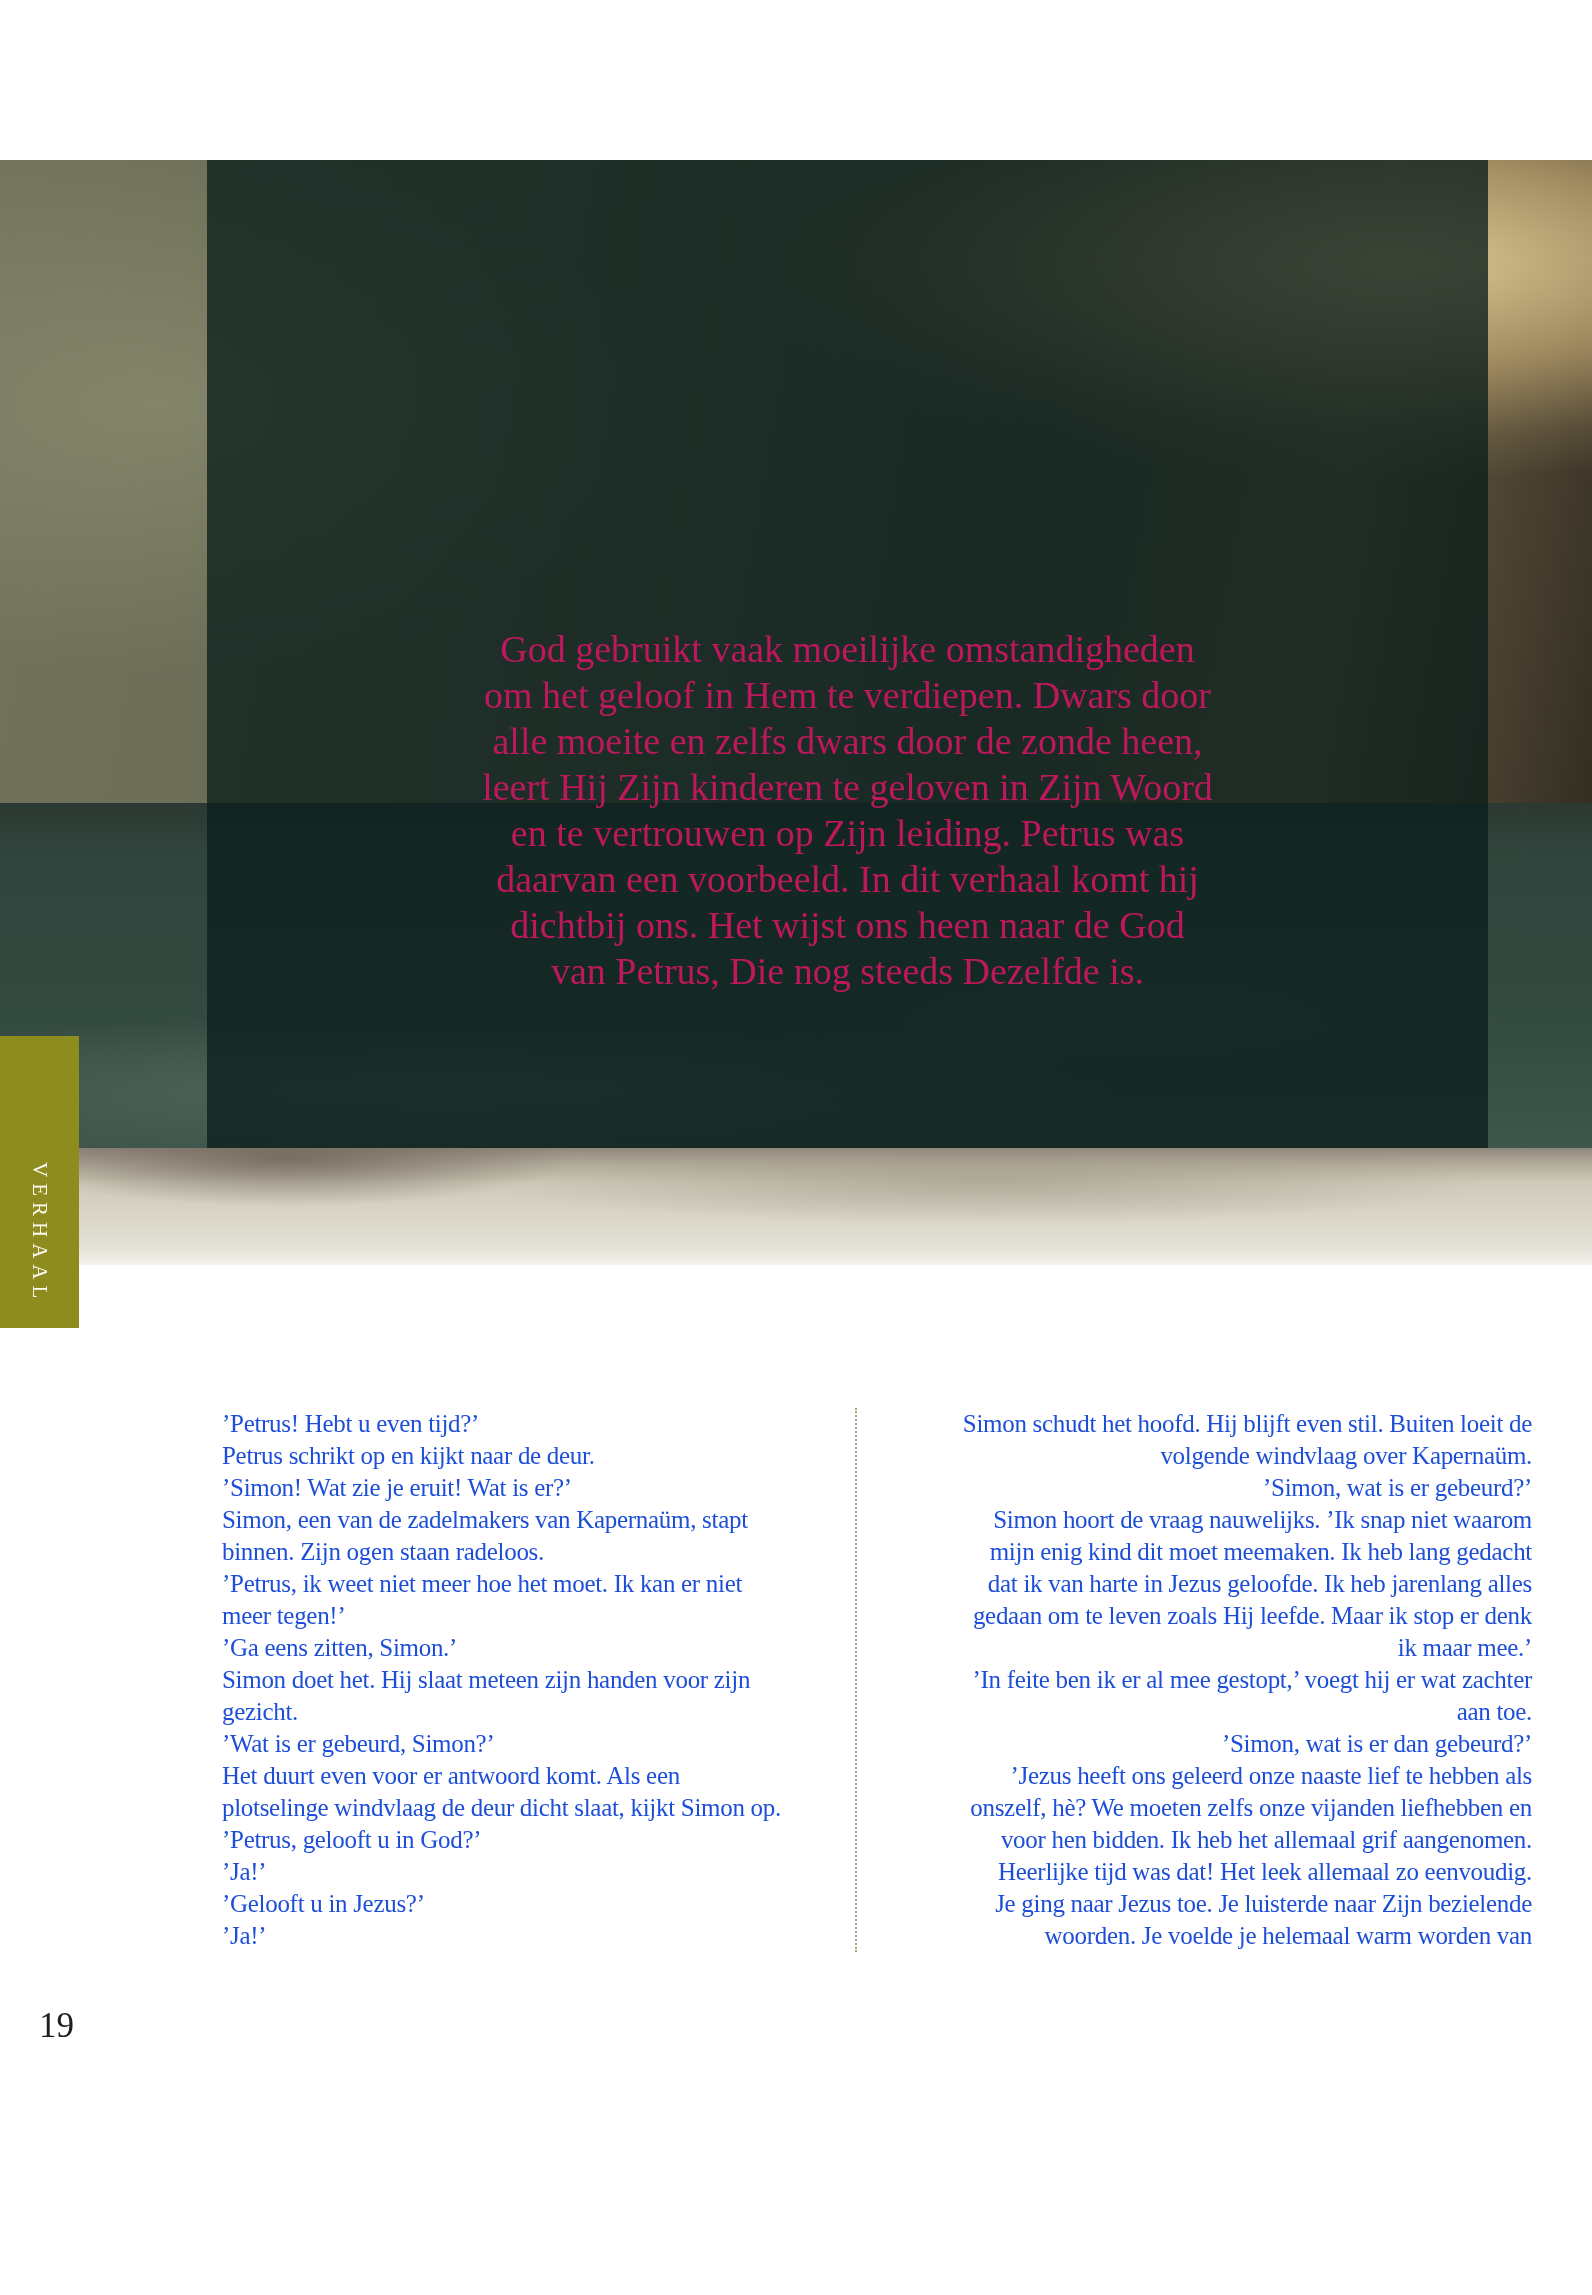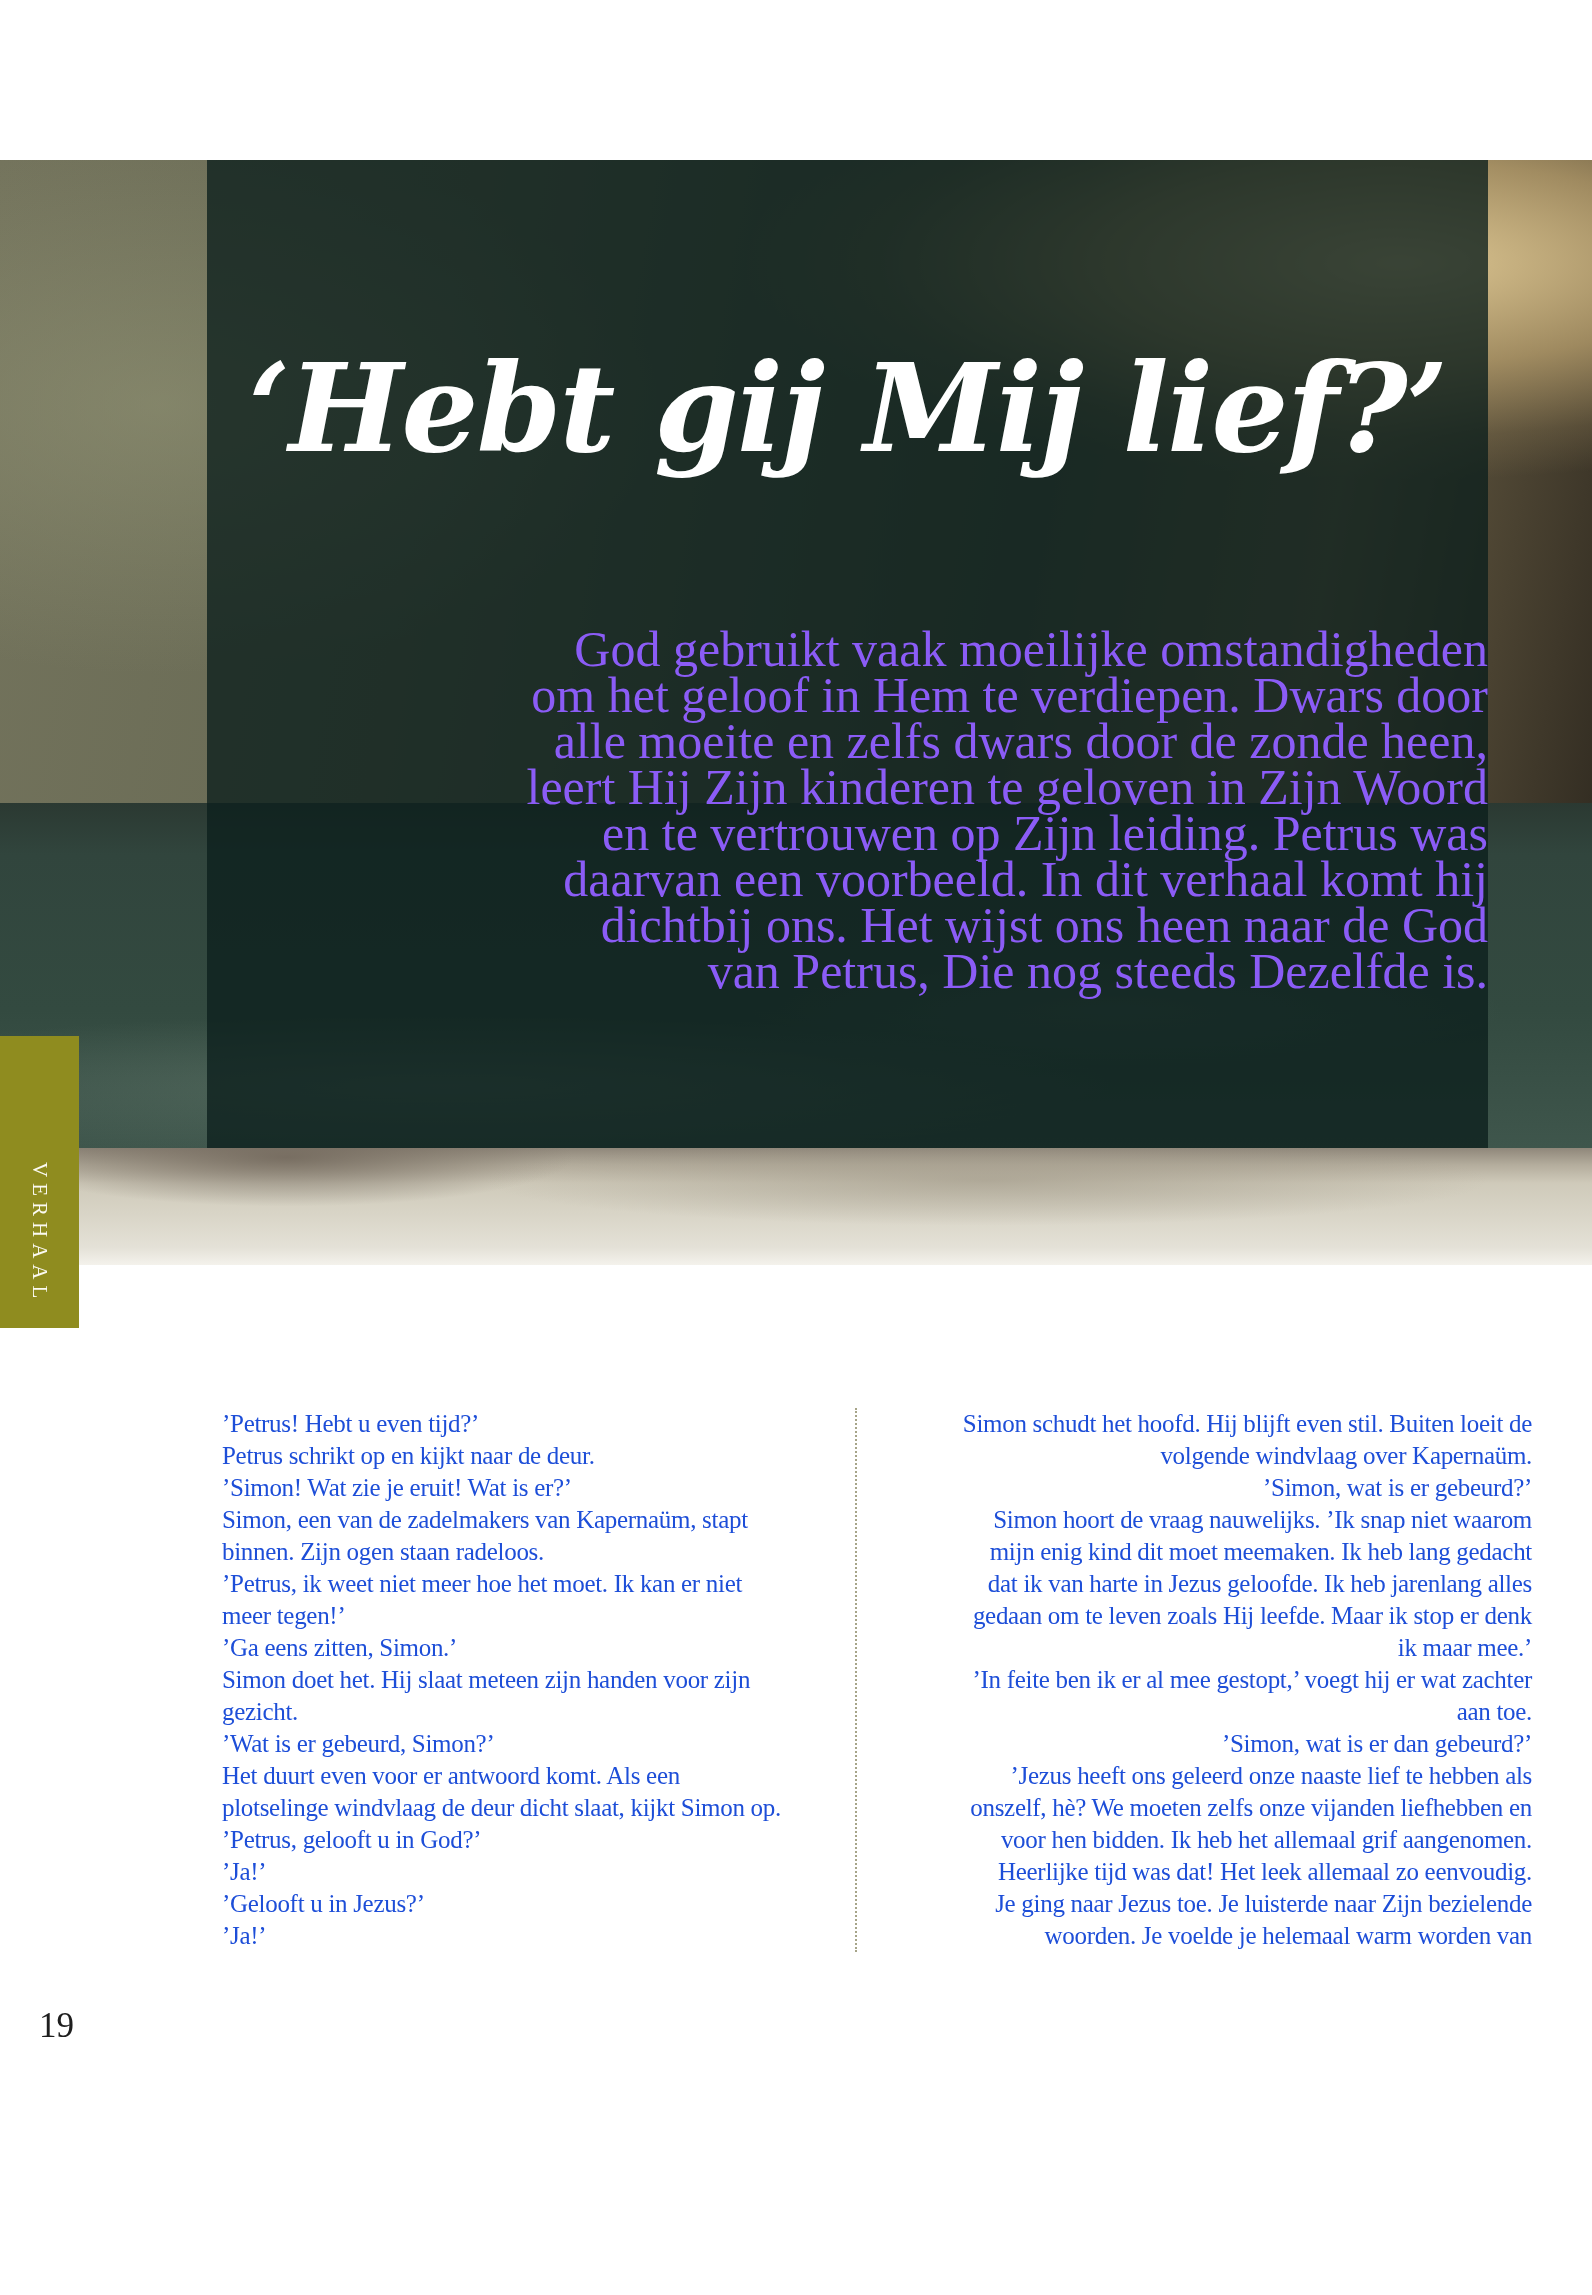--- a/index.html
+++ b/index.html
@@ -36,22 +36,22 @@
     background:rgba(12,31,28,0.78);
   }
   .title{
     position:absolute;left:0;top:188px;width:100%;line-height:1;
     text-align:center;color:#ffffff;
     font-family:"DejaVu Serif",serif;font-style:italic;font-weight:bold;
     font-size:121px;letter-spacing:-1.7px;
   }
   .intro{
     position:absolute;left:0;top:466px;width:100%;
-    text-align:right;color:#8b5cf6;
-    font-family:"Liberation Serif",serif;font-size:50px;line-height:46px;
+    text-align:center;color:#be185d;
+    font-family:"Liberation Serif",serif;font-size:38px;line-height:46px;
     white-space:pre-line;
   }
   
   .tab{
     position:absolute;left:0;top:1036px;width:79px;height:292px;background:#8f8c1f;
     display:flex;justify-content:center;align-items:flex-end;
     padding-bottom:24px;box-sizing:border-box;
   }
   .tab-label{
     writing-mode:vertical-rl;
@@ -76,21 +76,20 @@
 </head>
 <body>
 
 <div class="photo">
   <div class="sky"></div>
   <div class="sea"></div>
   <div class="surf"></div>
 </div>
 
 <div class="overlay">
-  <div class="title">‘Hebt gij Mij lief?’</div>
   <div class="intro">God gebruikt vaak moeilijke omstandigheden
 om het geloof in Hem te verdiepen. Dwars door
 alle moeite en zelfs dwars door de zonde heen,
 leert Hij Zijn kinderen te geloven in Zijn Woord
 en te vertrouwen op Zijn leiding. Petrus was
 daarvan een voorbeeld. In dit verhaal komt hij
 dichtbij ons. Het wijst ons heen naar de God
 van Petrus, Die nog steeds Dezelfde is.</div>
 </div>
 

